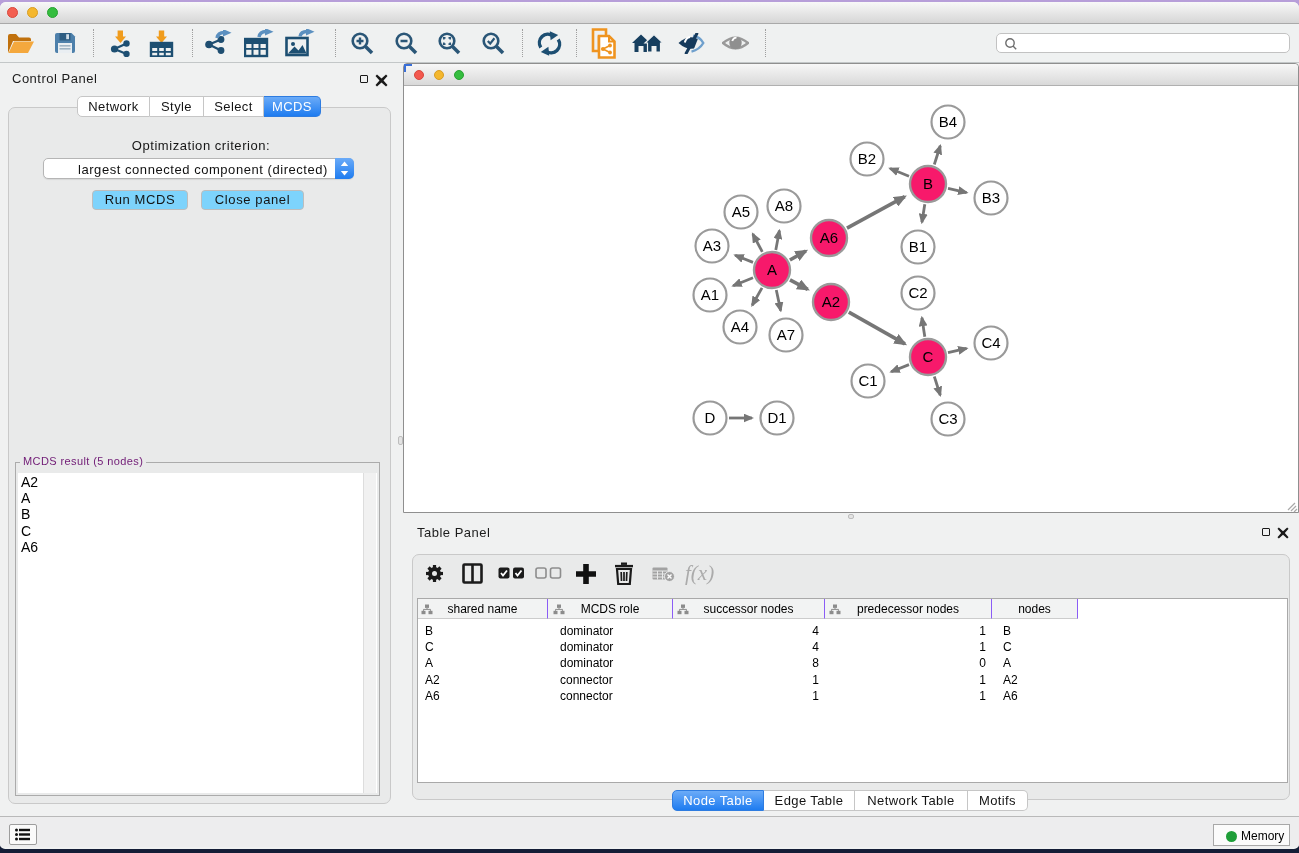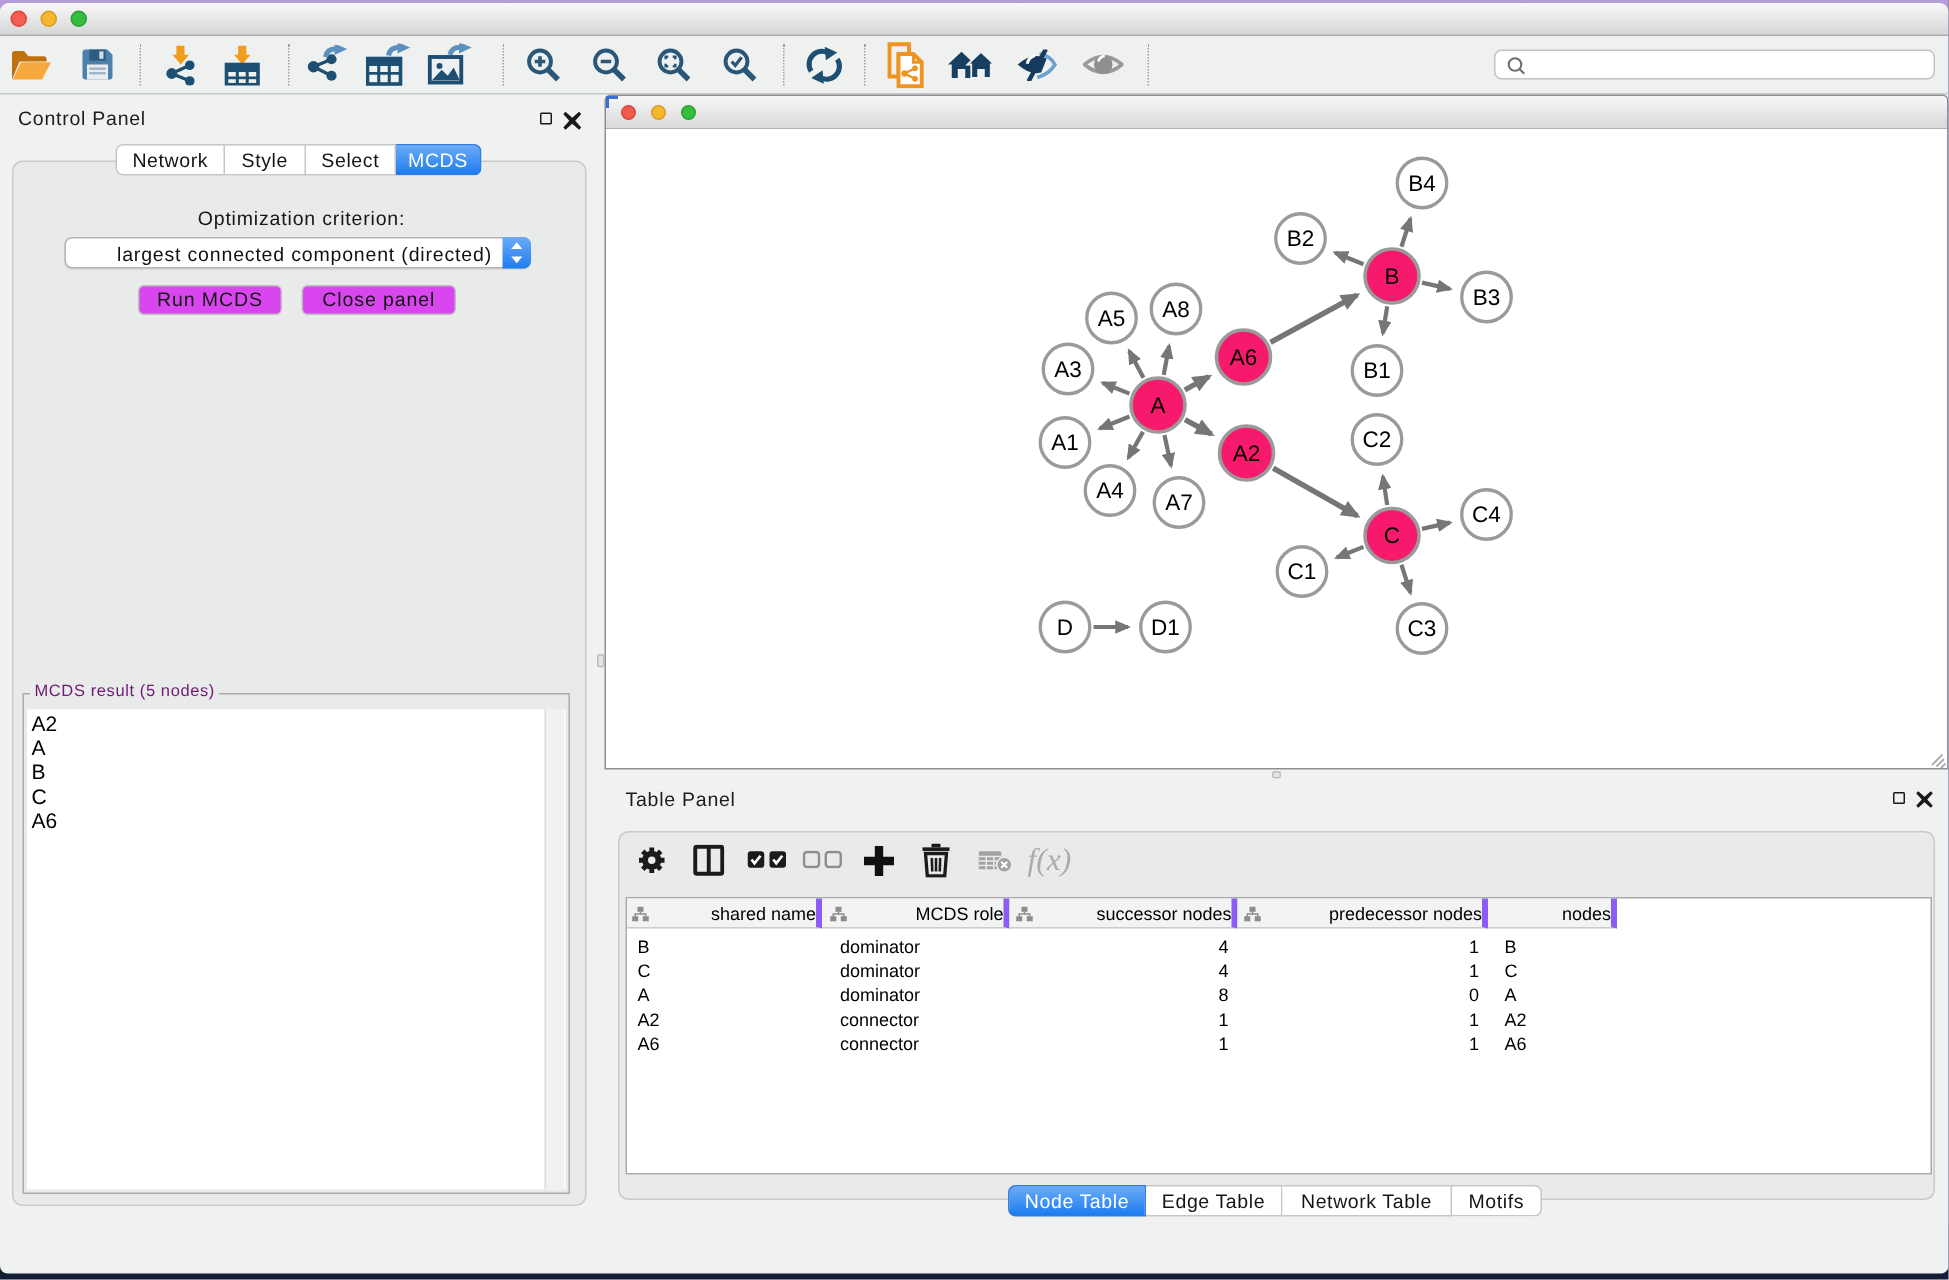--- a/index.html
+++ b/index.html
@@ -36,21 +36,21 @@
 .tab.first { border-left:1px solid #c6c6c6; border-radius:5px 0 0 5px; }
 .tab.last { border-radius:0 5px 5px 0; }
 .tab.sel { background:linear-gradient(#6babf8,#1e7cf0); color:#fff; border-color:#2e7ce0; }
 
 #optlabel { position:absolute; left:0; top:76px; width:100%; text-align:center; font-size:13px; letter-spacing:.55px; color:#161616; }
 #combo { position:absolute; left:43px; top:96px; width:311px; height:21px; background:#fff;
   border:1px solid #b5b5b5; border-radius:5px; box-shadow:0 1px 1px rgba(0,0,0,.08); }
 #combo .ctext { position:absolute; left:12px; top:2.5px; font-size:13px; letter-spacing:.55px; color:#111;padding-left:22px; }
 #combo .cap { position:absolute; right:-1px; top:-1px; width:19px; height:21px;
   background:linear-gradient(#6babf8,#1e7cf0); border-radius:0 5px 5px 0; }
-.btn { position:absolute; height:20px; background:#d946ef; border:1px solid #bdbdbd; border-radius:4px;
+.btn { position:absolute; height:20px; background:#7dd3fc; border:1px solid #bdbdbd; border-radius:4px;
   font-size:13px; letter-spacing:.6px; color:#141414; text-align:center; line-height:18px; }
 
 #grpbox { position:absolute; left:15px; top:400px; width:365px; height:334px;
   border:1px solid #ababab; }
 #grplabel { position:absolute; left:4px; top:-8px; background:#e9eaea; padding:0 3px; font-size:11px; letter-spacing:.4px; color:#701a75; }
 #grplist { position:absolute; left:2px; top:10px; width:359px; height:320px; background:#fff; }
 #grplist .items { position:absolute; left:3px; top:1px; font-size:14px; line-height:16.2px; color:#000; }
 #grplist .sbar { position:absolute; right:1px; top:0; width:13px; height:320px; background:#f1f1f1;
   border-left:1px solid #ddd; }
 
@@ -63,22 +63,22 @@
 #nw-titlebar .t3 { left:50px; top:5.5px; width:10px; height:10px; background:#35bd3f; border:1px solid #28a132; }
 #nw-titlebar .ttext { position:absolute; top:4px; left:0; width:100%; text-align:center; font-size:13px; letter-spacing:.4px; color:#2e2e2e; }
 .nl { font-size:15px; fill:#000; text-anchor:middle; font-family:"Liberation Sans",sans-serif; }
 
 #tp-title { position:absolute; left:15px; top:11px; font-size:13px; letter-spacing:.5px; color:#1c1c1c; }
 #ttable { position:absolute; left:15px; top:84px; width:871px; height:185px;
   background:#fff; border:1px solid #a9a9a9; }
 .tpi { position:absolute; }
 .hic { position:absolute; top:5px; }
 .grip { position:absolute; background:#e3e3e3; border:1px solid #bdbdbd; border-radius:2px; }
-.th { position:absolute; top:0; height:20px; background:#f2f3f3; border-right:4px solid #8b5cf6; border-bottom:1px solid #cccccc;
-  font-size:12px; color:#000; text-align:right; line-height:20px; }
+.th { position:absolute; top:0; height:20px; background:#f2f3f3; border-right:1px solid #8b5cf6; border-bottom:1px solid #cccccc;
+  font-size:12px; color:#000; text-align:center; line-height:20px; }
 .td { position:absolute; font-size:12px; color:#000; height:16px; line-height:16px; }
 
 .minsq { position:absolute; width:8px; height:8px; border:1.5px solid #1a1a1a; border-radius:1px; background:transparent; }
 
 
 #statusbar { position:absolute; left:0; top:814px; width:1299px; height:31px;
   background:#ededee; border-top:1px solid #b9b9b9; }
 #listbtn { position:absolute; left:9px; top:7px; width:28px; height:21px; background:#fafafa;
   border:1px solid #9d9d9d; border-radius:2px; }
 #membtn { position:absolute; right:9px; top:7px; width:77px; height:22px; background:#fbfbfb;
@@ -474,13 +474,29 @@
         <div class="td" style="left:585px;top:89.2px;">A6</div>
       </div>
       <div class="tabrow" style="left:270px;top:276px;font-stretch:normal;" id="btabs">
         <div class="tab first sel" style="width:92px">Node Table</div>
         <div class="tab" style="width:91px">Edge Table</div>
         <div class="tab" style="width:113px">Network Table</div>
         <div class="tab last" style="width:60px">Motifs</div>
       </div>
     </div>
   </div>
+  <div id="statusbar">
+    <div id="listbtn">
+      <svg width="16" height="13" style="position:absolute;left:5px;top:3px" viewBox="0 0 16 13">
+        <circle cx="1.5" cy="2" r="1.5" fill="#111"></circle>
+          <rect x="4" y="0.8" width="11" height="2.4" fill="#111"></rect>
+        <circle cx="1.5" cy="6.5" r="1.5" fill="#111"></circle>
+          <rect x="4" y="5.3" width="11" height="2.4" fill="#111"></rect>
+        <circle cx="1.5" cy="11" r="1.5" fill="#111"></circle>
+          <rect x="4" y="9.8" width="11" height="2.4" fill="#111"></rect>
+      </svg>
+    </div>
+    <div id="membtn">
+        <span class="dot"></span>
+        <span class="mt">Memory</span>
+      </div>
+  </div>
 </div>
 
 </body></html>

